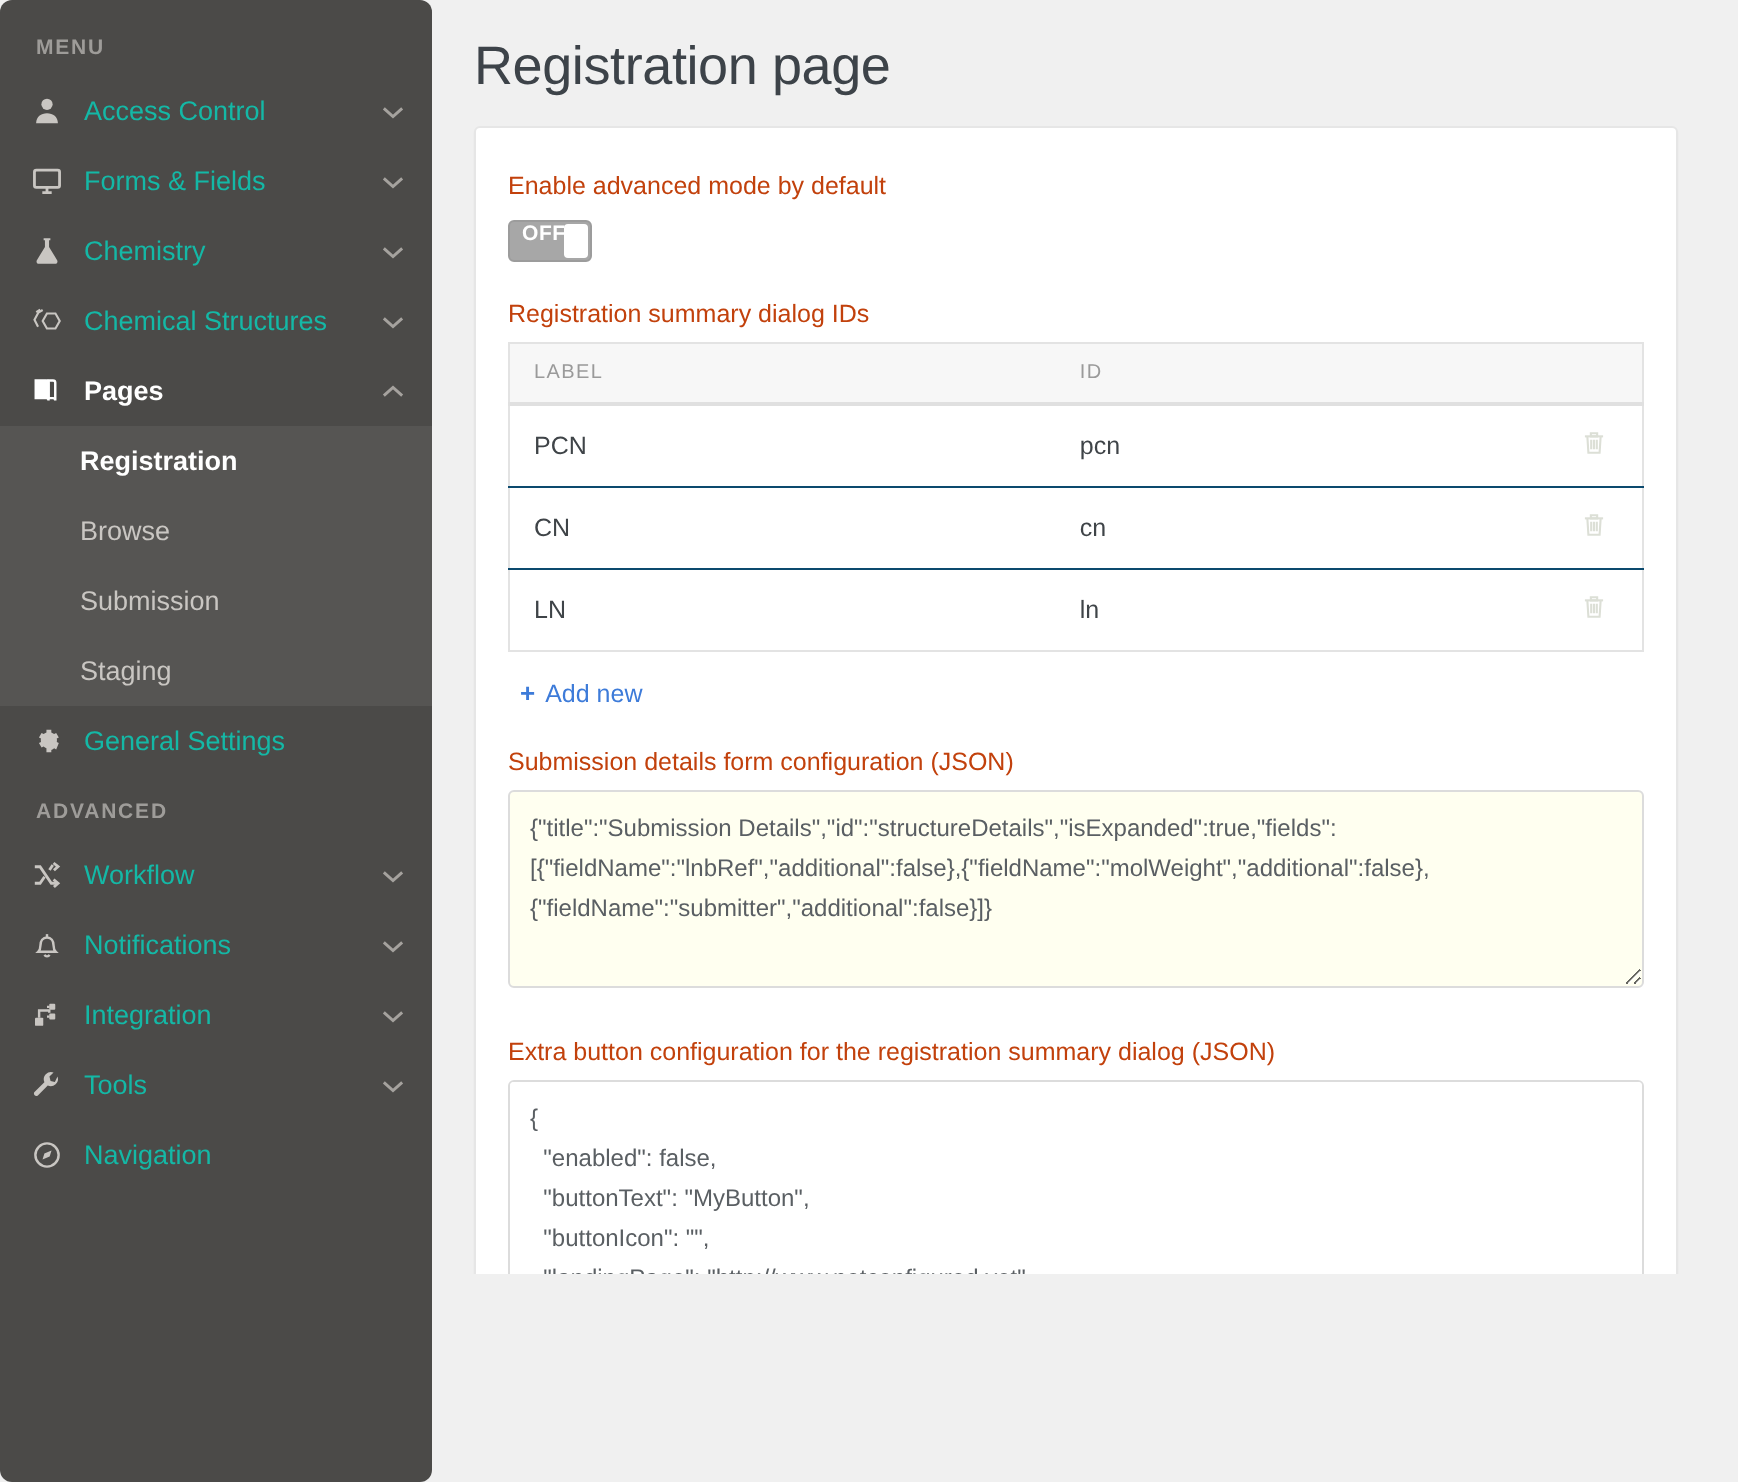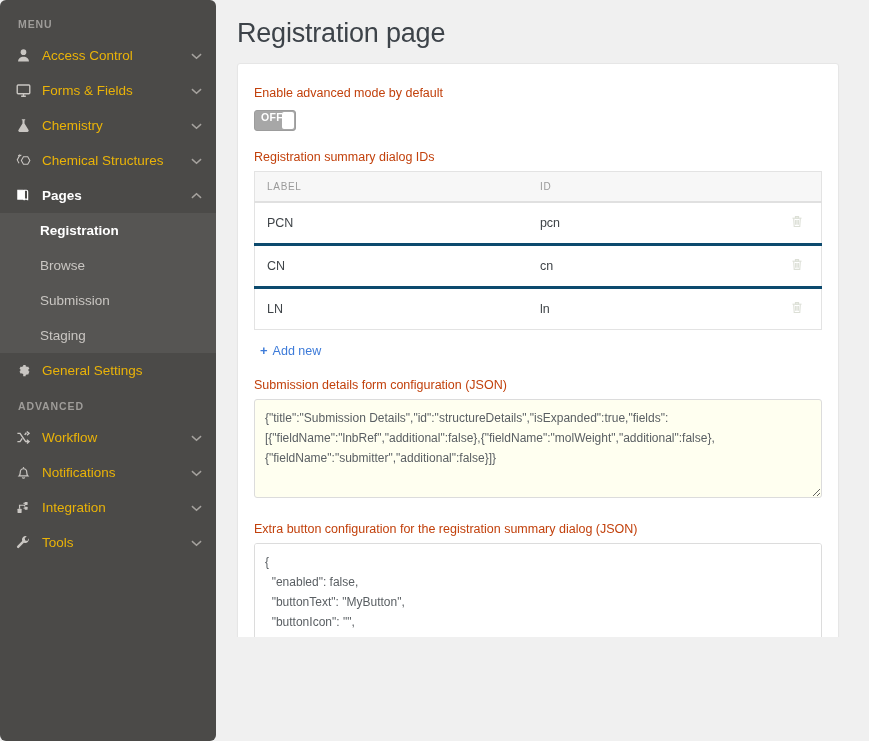--- a/index.html
+++ b/index.html
@@ -31,21 +31,21 @@
     letter-spacing: 0.9px;
     font-weight: bold;
     padding: 6px 0 8px 18px;
     text-transform: uppercase;
   }
   .nav-item {
     display: flex;
     align-items: center;
     height: 35px;
     padding: 0 14px 0 16px;
-    color: #eab308;
+    color: #14b8a6;
     font-size: 13.5px;
     cursor: pointer;
     position: relative;
   }
   .nav-item .ico {
     width: 22px;
     min-width: 22px;
     display: flex;
     align-items: center;
     justify-content: flex-start;
@@ -152,21 +152,21 @@
     font-weight: normal;
     letter-spacing: 0.7px;
     text-align: left;
     padding: 9px 12px;
     border-bottom: 2px solid #e0e0e0;
   }
   .tbl tbody td {
     font-size: 12.5px;
     color: #3f4448;
     padding: 11px 12px;
-    border-bottom: 3px solid #0c4a6e;
+    border-bottom: 1px solid #0c4a6e;
     background: #fff;
   }
   .tbl tbody tr:last-child td { border-bottom: none; }
   .col-label { width: 285px; }
   .col-id { width: 255px; }
   .col-act { width: 50px; text-align: center; }
   .trash { color: #dcdfd6; cursor: pointer; display: inline-block; }
 
   .add-new {
     color: #3d7bd9;
@@ -384,20 +384,29 @@
           </svg>
       </span>
       <span class="lbl">Tools</span>
       <span class="chev">
         <svg class="glyph" width="11" height="8" viewBox="0 0 12 8" fill="none" stroke="currentColor" stroke-width="1.6">
             <path d="M1 2 L6 6.5 L11 2"></path>
           </svg>
       </span>
     </div>
 
+    <div class="nav-item">
+      <span class="ico">
+        <svg class="glyph" width="15" height="15" viewBox="0 0 16 16" fill="none" stroke="currentColor" stroke-width="1.3">
+            <circle cx="8" cy="8" r="6.2"></circle>
+            <path d="M10.4 5.6 L6.6 7.2 L5.6 10.4 L9.4 8.8 Z" fill="currentColor" stroke="none"></path>
+          </svg>
+      </span>
+      <span class="lbl">Navigation</span>
+    </div>
 
   </nav>
 
   <div class="main">
 
     <h1 class="page-title">Registration page</h1>
 
     <div class="card">
 
       <label class="field-label">Enable advanced mode by default</label>

